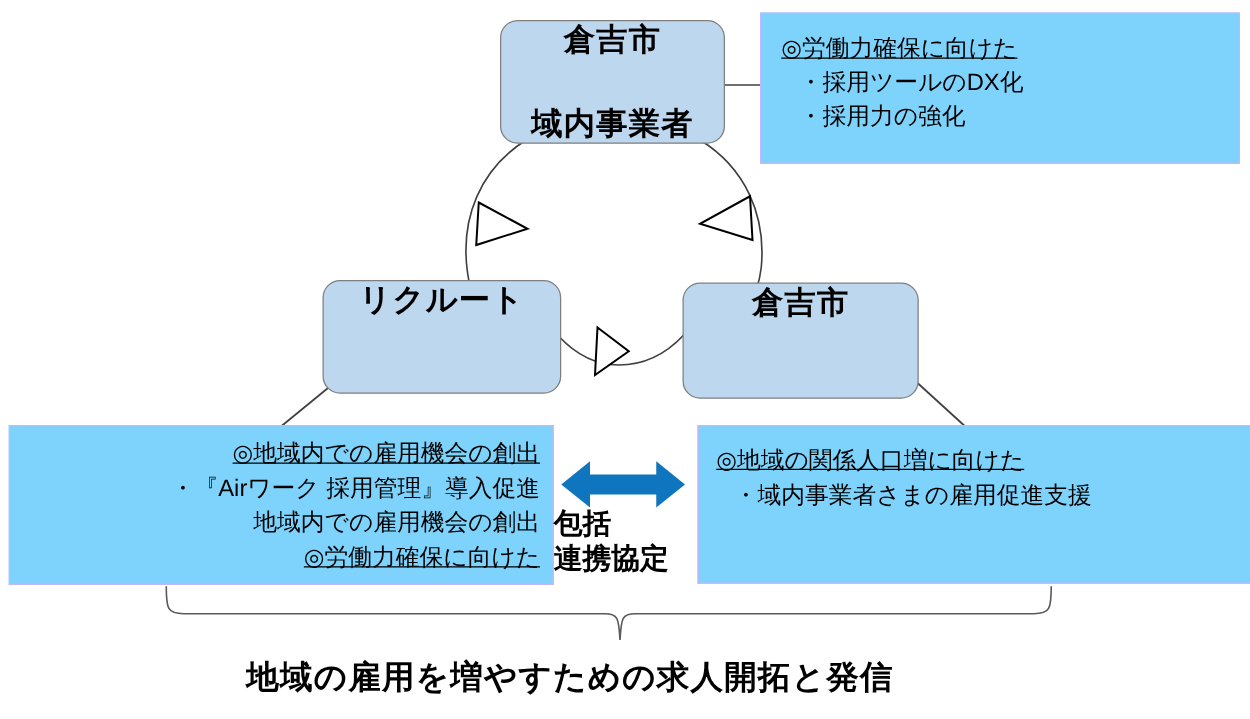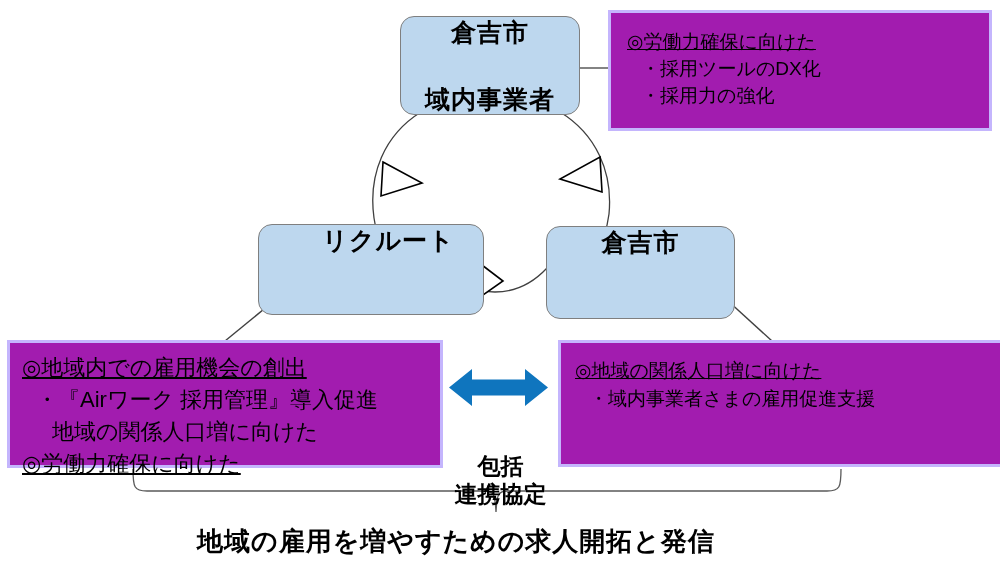--- a/index.html
+++ b/index.html
@@ -39,65 +39,64 @@
     justify-content: space-between;
     text-align: center;
     font-weight: bold;
     color: #000;
     letter-spacing: 1px;
     z-index: 3;
   }
   .node .line { display: block; line-height: 1.22; white-space: nowrap; }
 
   #node-top      { left: 400px; top: 16px;  width: 178px; height: 97px;  font-size: 25px; }
-  #node-left     { left: 258px; top: 224px; width: 189px; height: 89px;  font-size: 25px; padding-left: 35px; }
+  #node-left     { left: 258px; top: 224px; width: 189px; height: 89px;  font-size: 25px; }
   #node-right    { left: 546px; top: 226px; width: 187px; height: 91px;  font-size: 25px; }
 
   
   .info-box {
     position: absolute;
-    background: #a21caf;
-    border: 3px solid #c4b5fd;
+    background: #7dd3fc;
+    border: 1px solid #c4b5fd;
     box-sizing: border-box;
     z-index: 3;
   }
   .info-inner {
     padding: 14px 10px 8px 14px;
     font-size: 19px;
     line-height: 1.42;
   }
   .hdr {
     text-decoration: underline;
     white-space: nowrap;
     font-weight: 500;
   }
   .bullet { white-space: nowrap; padding-left: 14px; }
   .cont   { white-space: nowrap; padding-left: 30px; }
 
   #box-top-right { left: 608px; top: 10px;  width: 384px; height: 121px; }
   #box-top-right .info-inner { padding-top: 16px; padding-left: 16px; }
 
   #box-bottom-left  { left: 7px;   top: 340px; width: 436px; height: 128px; }
-  #box-bottom-left .info-inner { padding-top: 9px; padding-left: 12px; font-size: 22px; line-height: 1.45; }
+  #box-bottom-left .info-inner { padding-top: 9px; padding-left: 12px; font-size: 19px; line-height: 1.45; text-align: right; }
 
   #box-bottom-right { left: 558px; top: 340px; width: 492px; height: 127px; }
   #box-bottom-right .info-inner { padding-top: 14px; padding-left: 14px; font-size: 19px; line-height: 1.45; }
 
   
   #agreement-label {
     position: absolute;
     left: 443px;
     top: 404px;
     width: 115px;
-    text-align: center;
+    text-align: left;
     font-size: 23px;
     font-weight: bold;
     line-height: 1.22;
     z-index: 4;
-    margin-top: 48px;
   }
   #agreement-label .line { display: block; white-space: nowrap; }
 
   
   #bottom-caption {
     position: absolute;
     left: 0;
     top: 524px;
     width: 912px;
     text-align: center;
@@ -163,21 +162,21 @@
       <div class="hdr">◎労働力確保に向けた</div>
       <div class="bullet">・採用ツールのDX化</div>
       <div class="bullet">・採用力の強化</div>
     </div>
   </div>
 
   <div class="info-box" id="box-bottom-left">
     <div class="info-inner">
       <div class="hdr">◎地域内での雇用機会の創出</div>
       <div class="bullet">・『Airワーク 採用管理』導入促進</div>
-      <div class="cont">地域の関係人口増に向けた</div>
+      <div class="cont">地域内での雇用機会の創出</div>
       <div class="hdr">◎労働力確保に向けた</div>
     </div>
   </div>
 
   <div class="info-box" id="box-bottom-right">
     <div class="info-inner">
       <div class="hdr">◎地域の関係人口増に向けた</div>
       <div class="bullet">・域内事業者さまの雇用促進支援</div>
     </div>
   </div>

